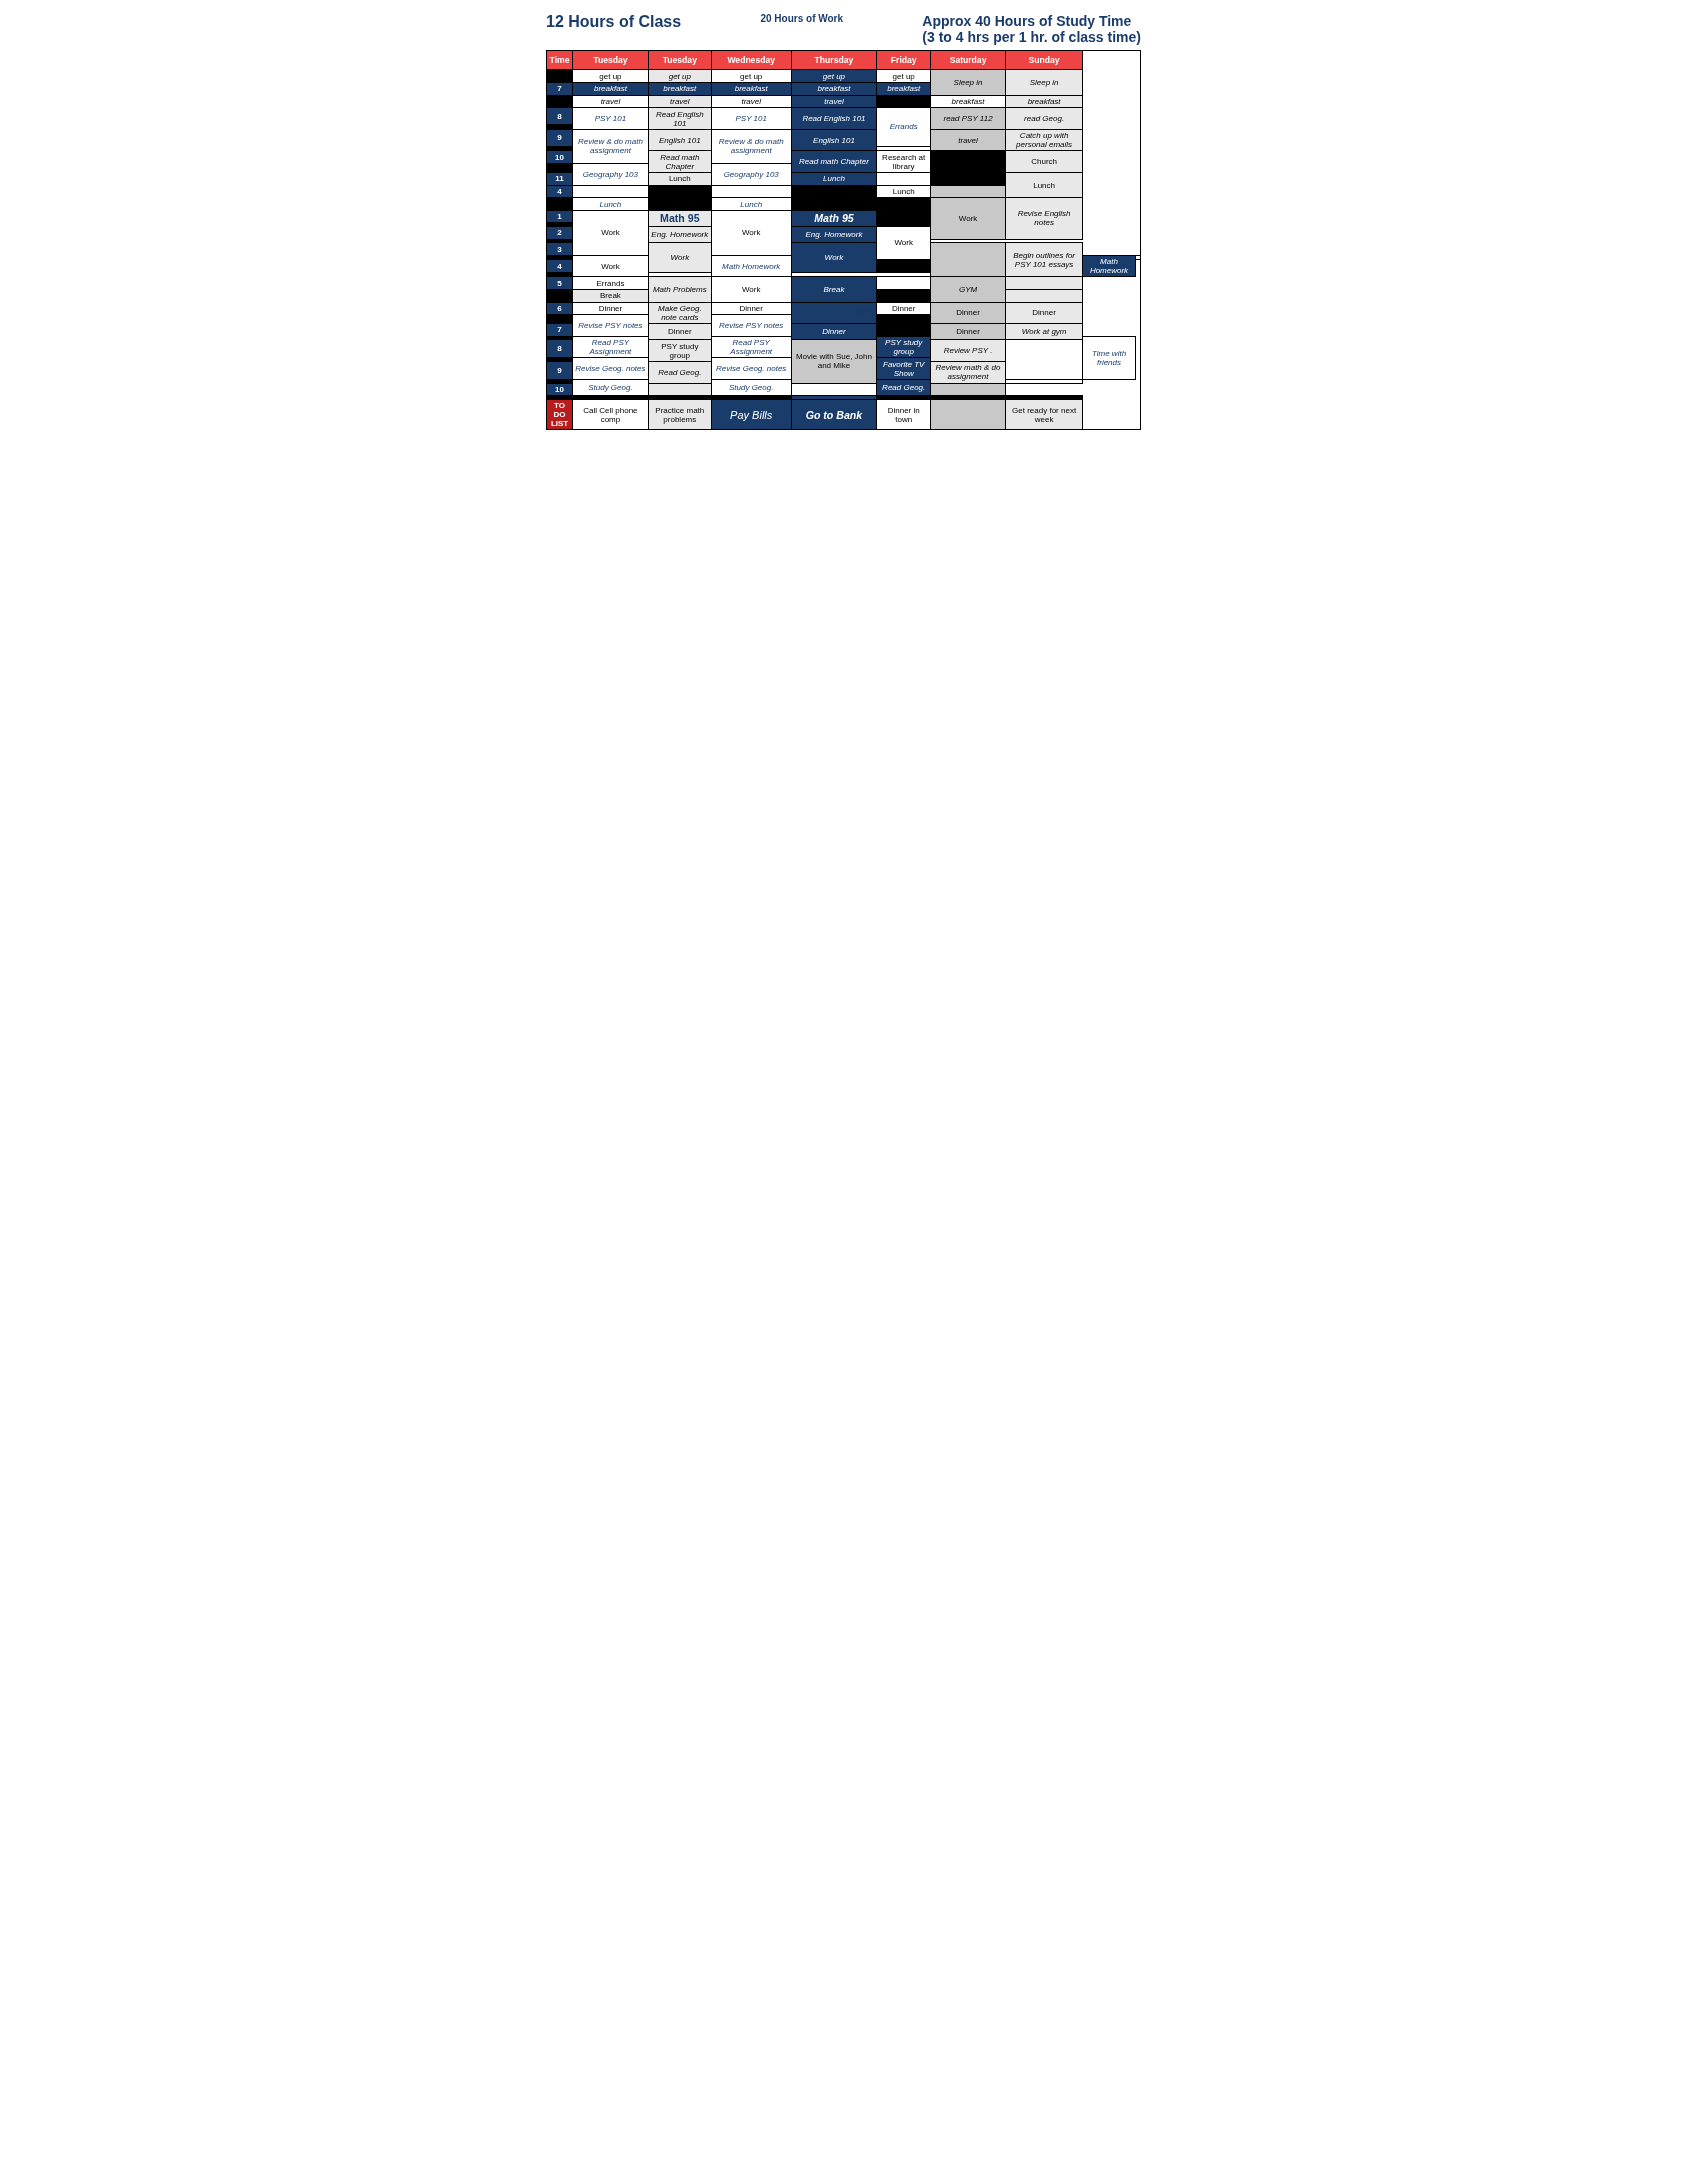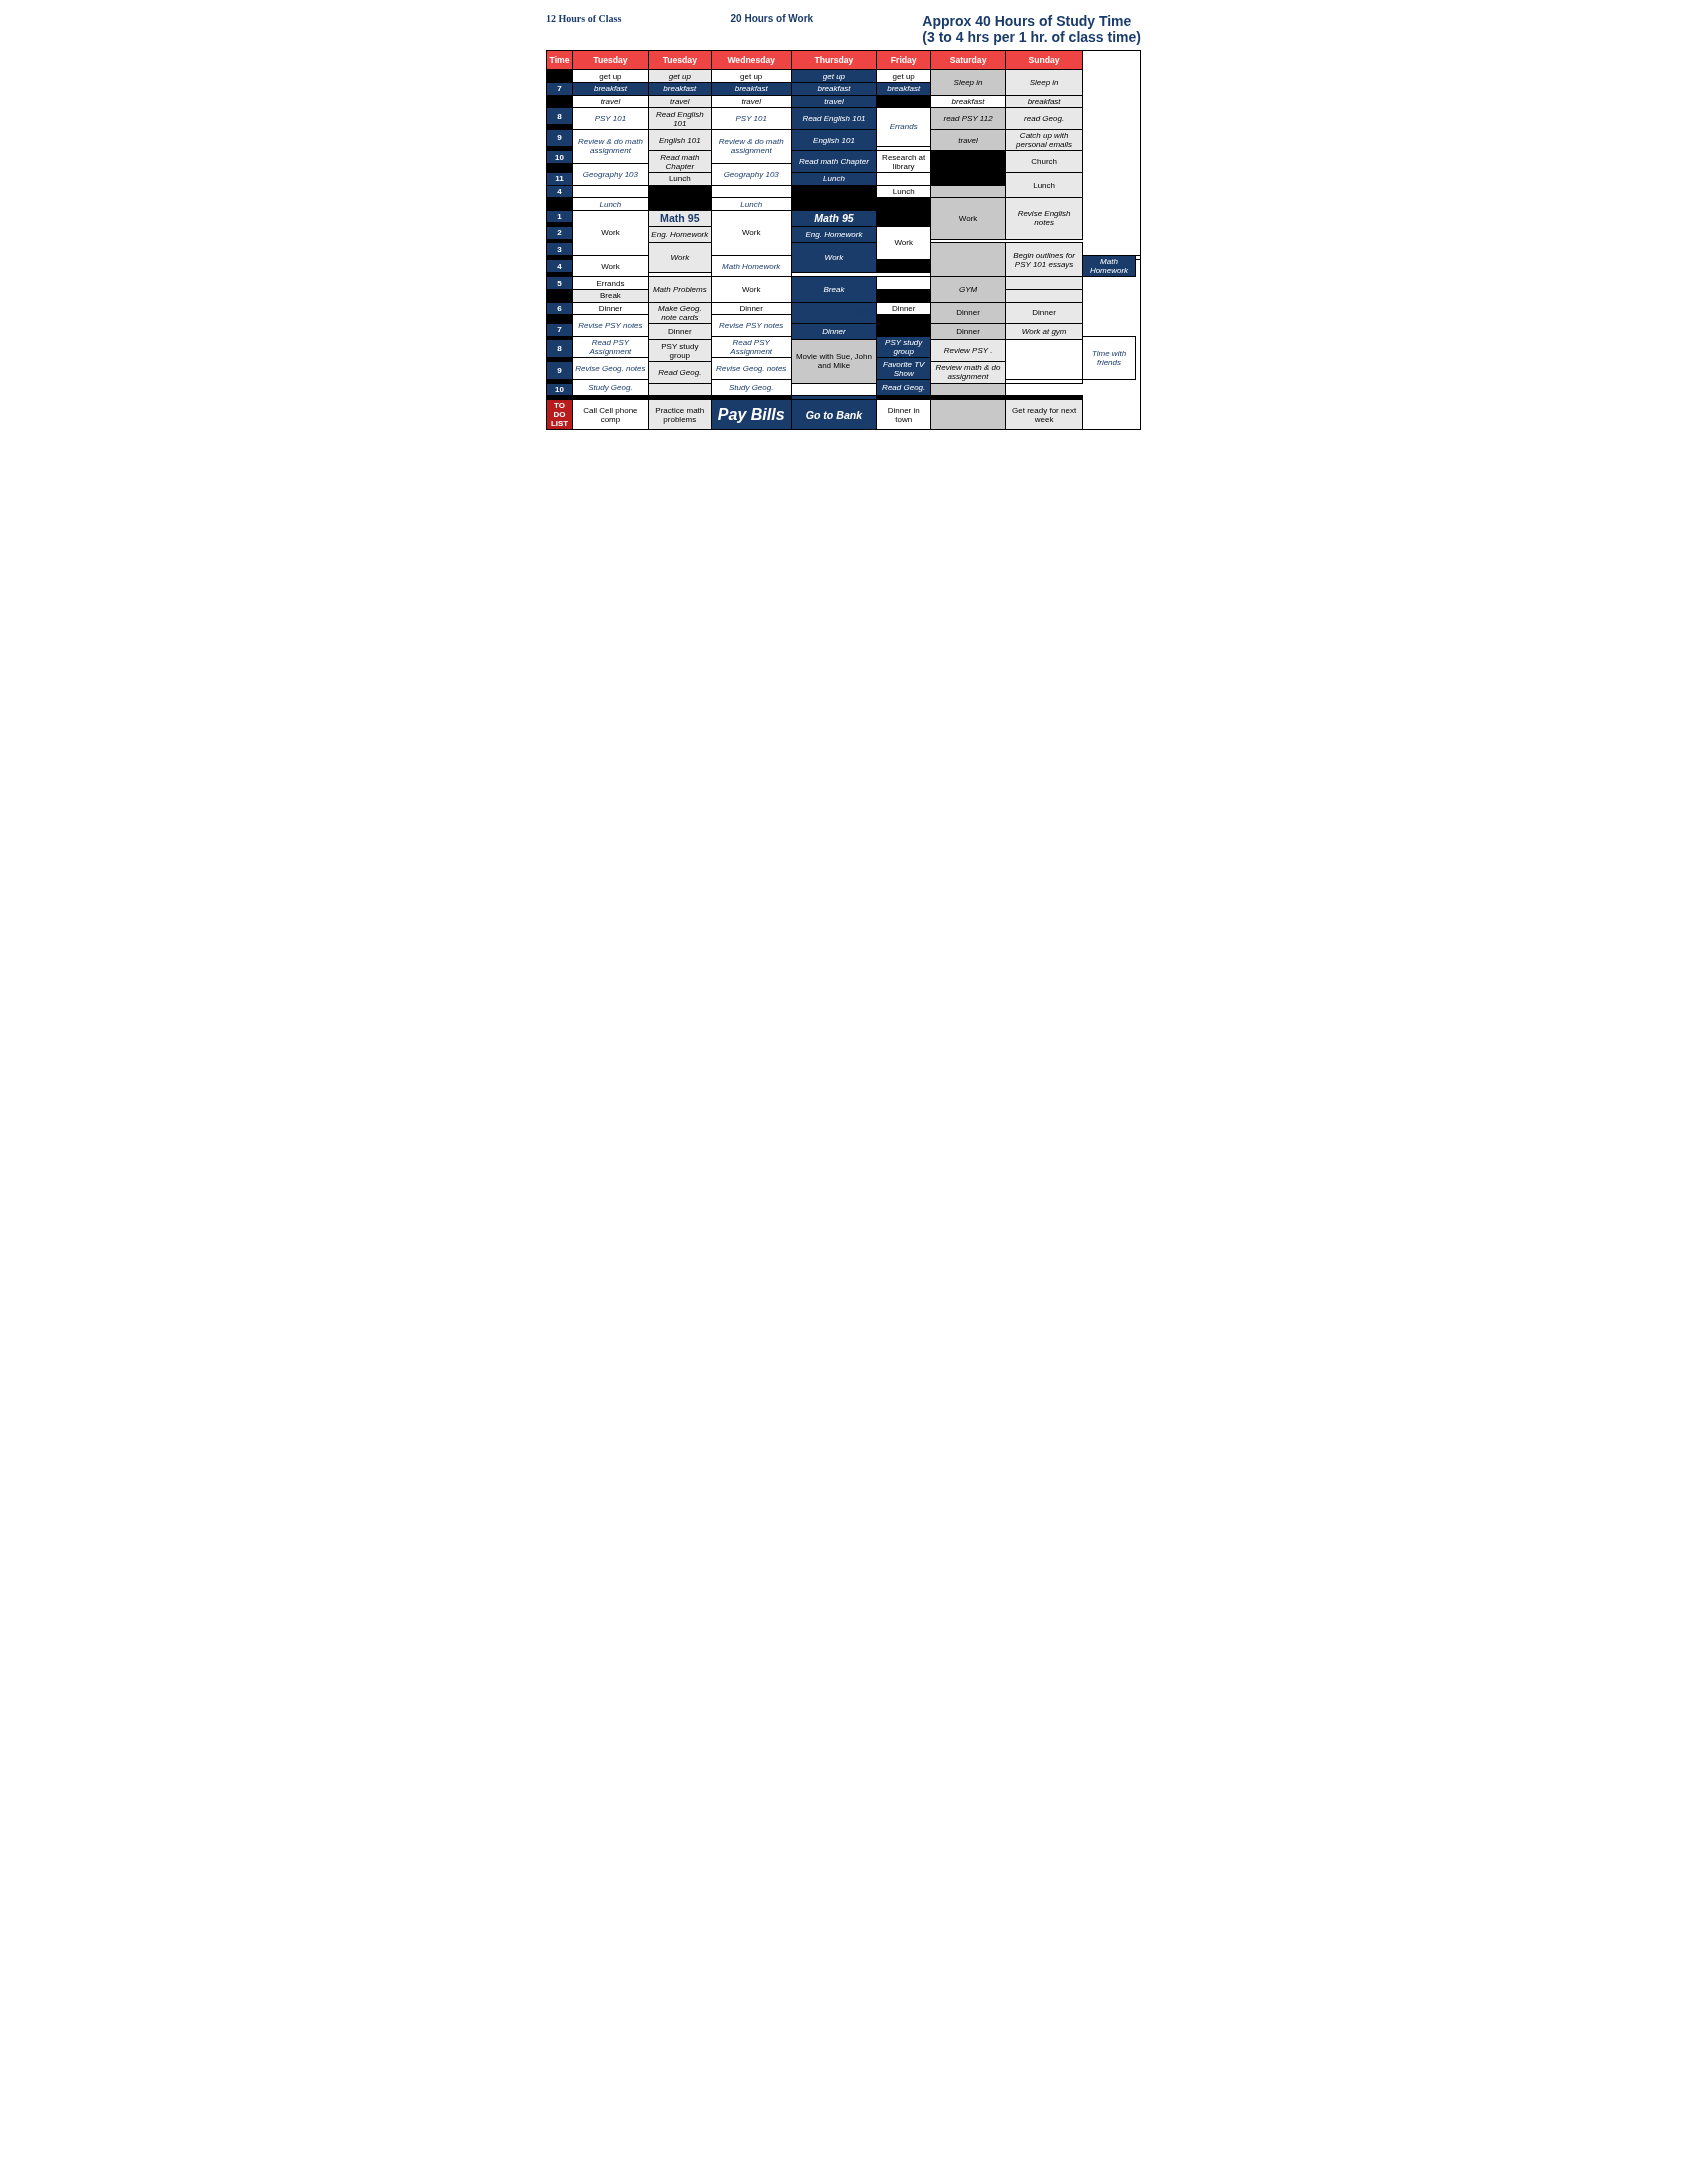--- a/index.html
+++ b/index.html
@@ -15,22 +15,21 @@
       width: 100%;
       max-width: 595px;
       display: flex;
       justify-content: space-between;
       align-items: flex-start;
       margin-bottom: 5.3px;
     }
     .header-left {
       color: #1a3c6b;
       font-weight: bold;
-      font-size: 10px;
-      font-family: Liberation Serif, serif;
+      font-size: 16px;
     }
     .header-center {
       color: #1a3c6b;
       font-weight: bold;
       font-size: 10px;
       text-align: center;
     }
     .header-right {
       color: #1a3c6b;
       font-weight: bold;
@@ -382,21 +381,21 @@
       <td class="dark-blue-cell"></td>
       <td class="black-cell"></td>
       <td class="black-cell"></td>
       <td class="black-cell"></td>
     </tr>
 
     <tr>
       <td class="todo-cell">TO DO LIST</td>
       <td class="white-cell">Call Cell phone comp</td>
       <td class="light-gray-cell">Practice math problems</td>
-      <td class="dark-blue-cell" style="font-size:16px; font-weight:bold;">Pay Bills</td>
+      <td class="dark-blue-cell" style="font-size:11px; font-weight:normal;">Pay Bills</td>
       <td class="dark-blue-cell" style="font-size:10.6px; font-weight:bold;margin-top:32px;">Go to Bank</td>
       <td class="white-cell">Dinner in town</td>
       <td class="gray-cell"></td>
       <td class="light-gray-cell">Get ready for next week</td>
     </tr>
   </tbody>
 </table>
 
 
 </body></html>

